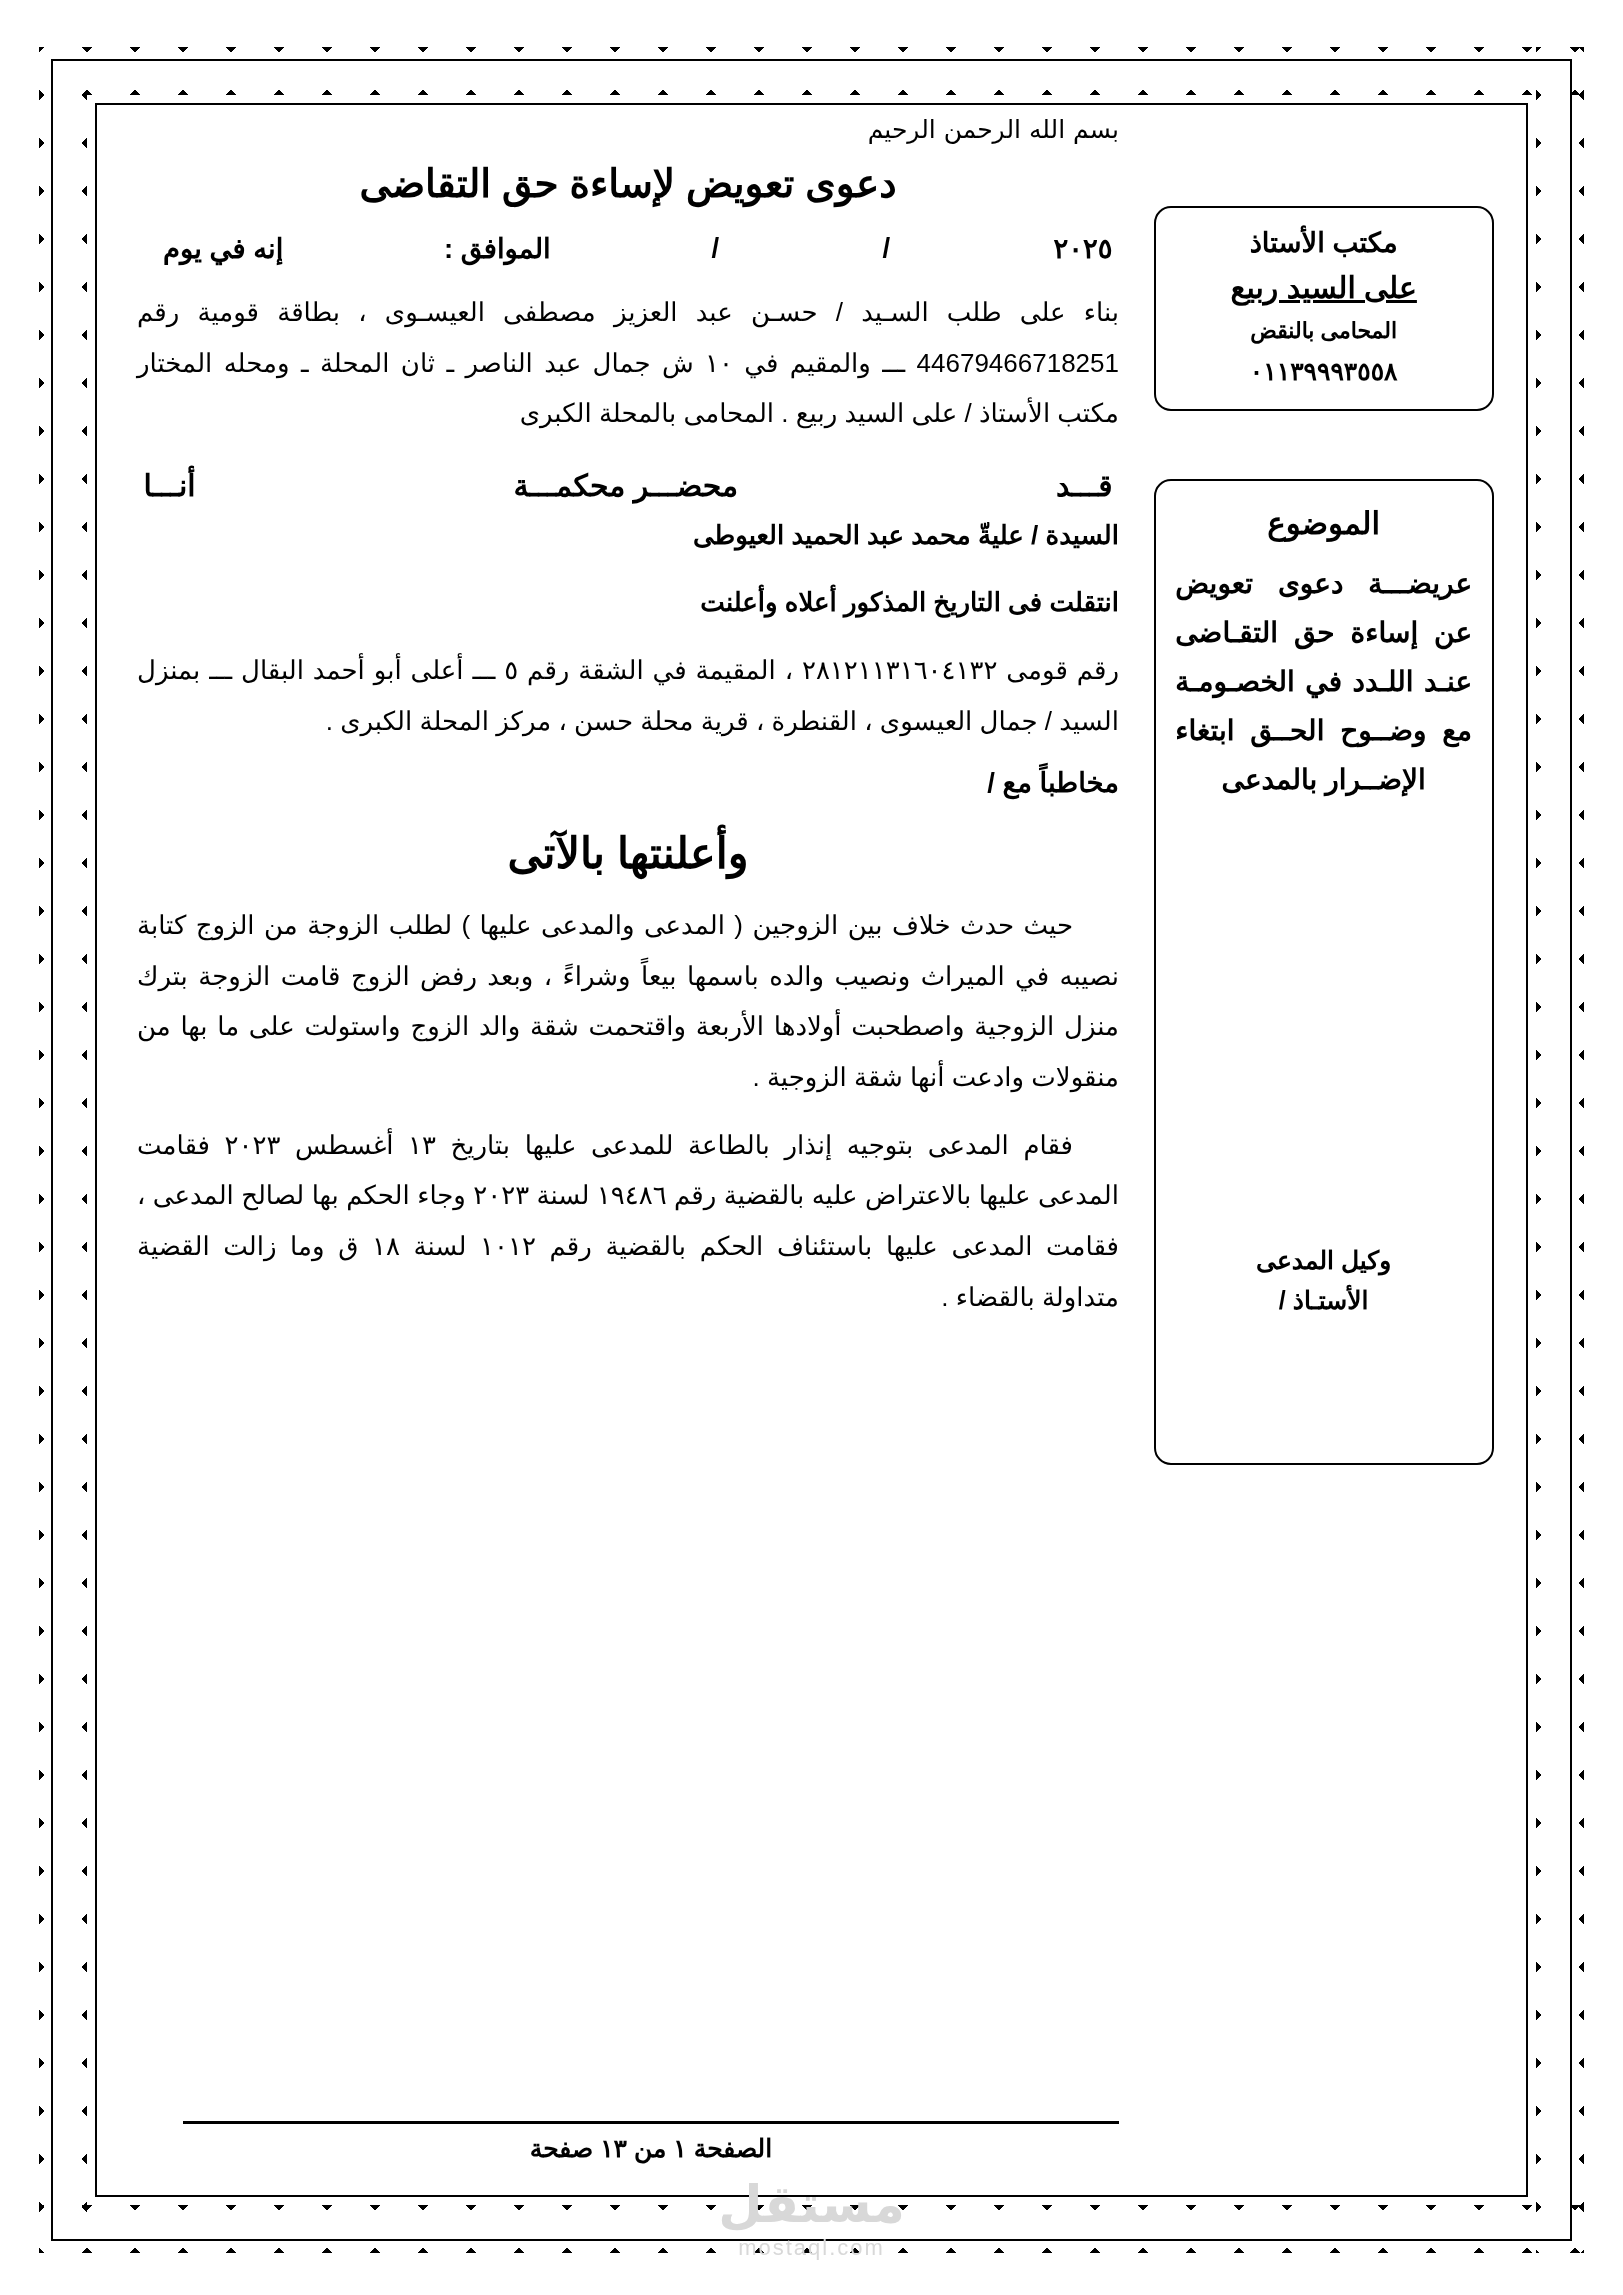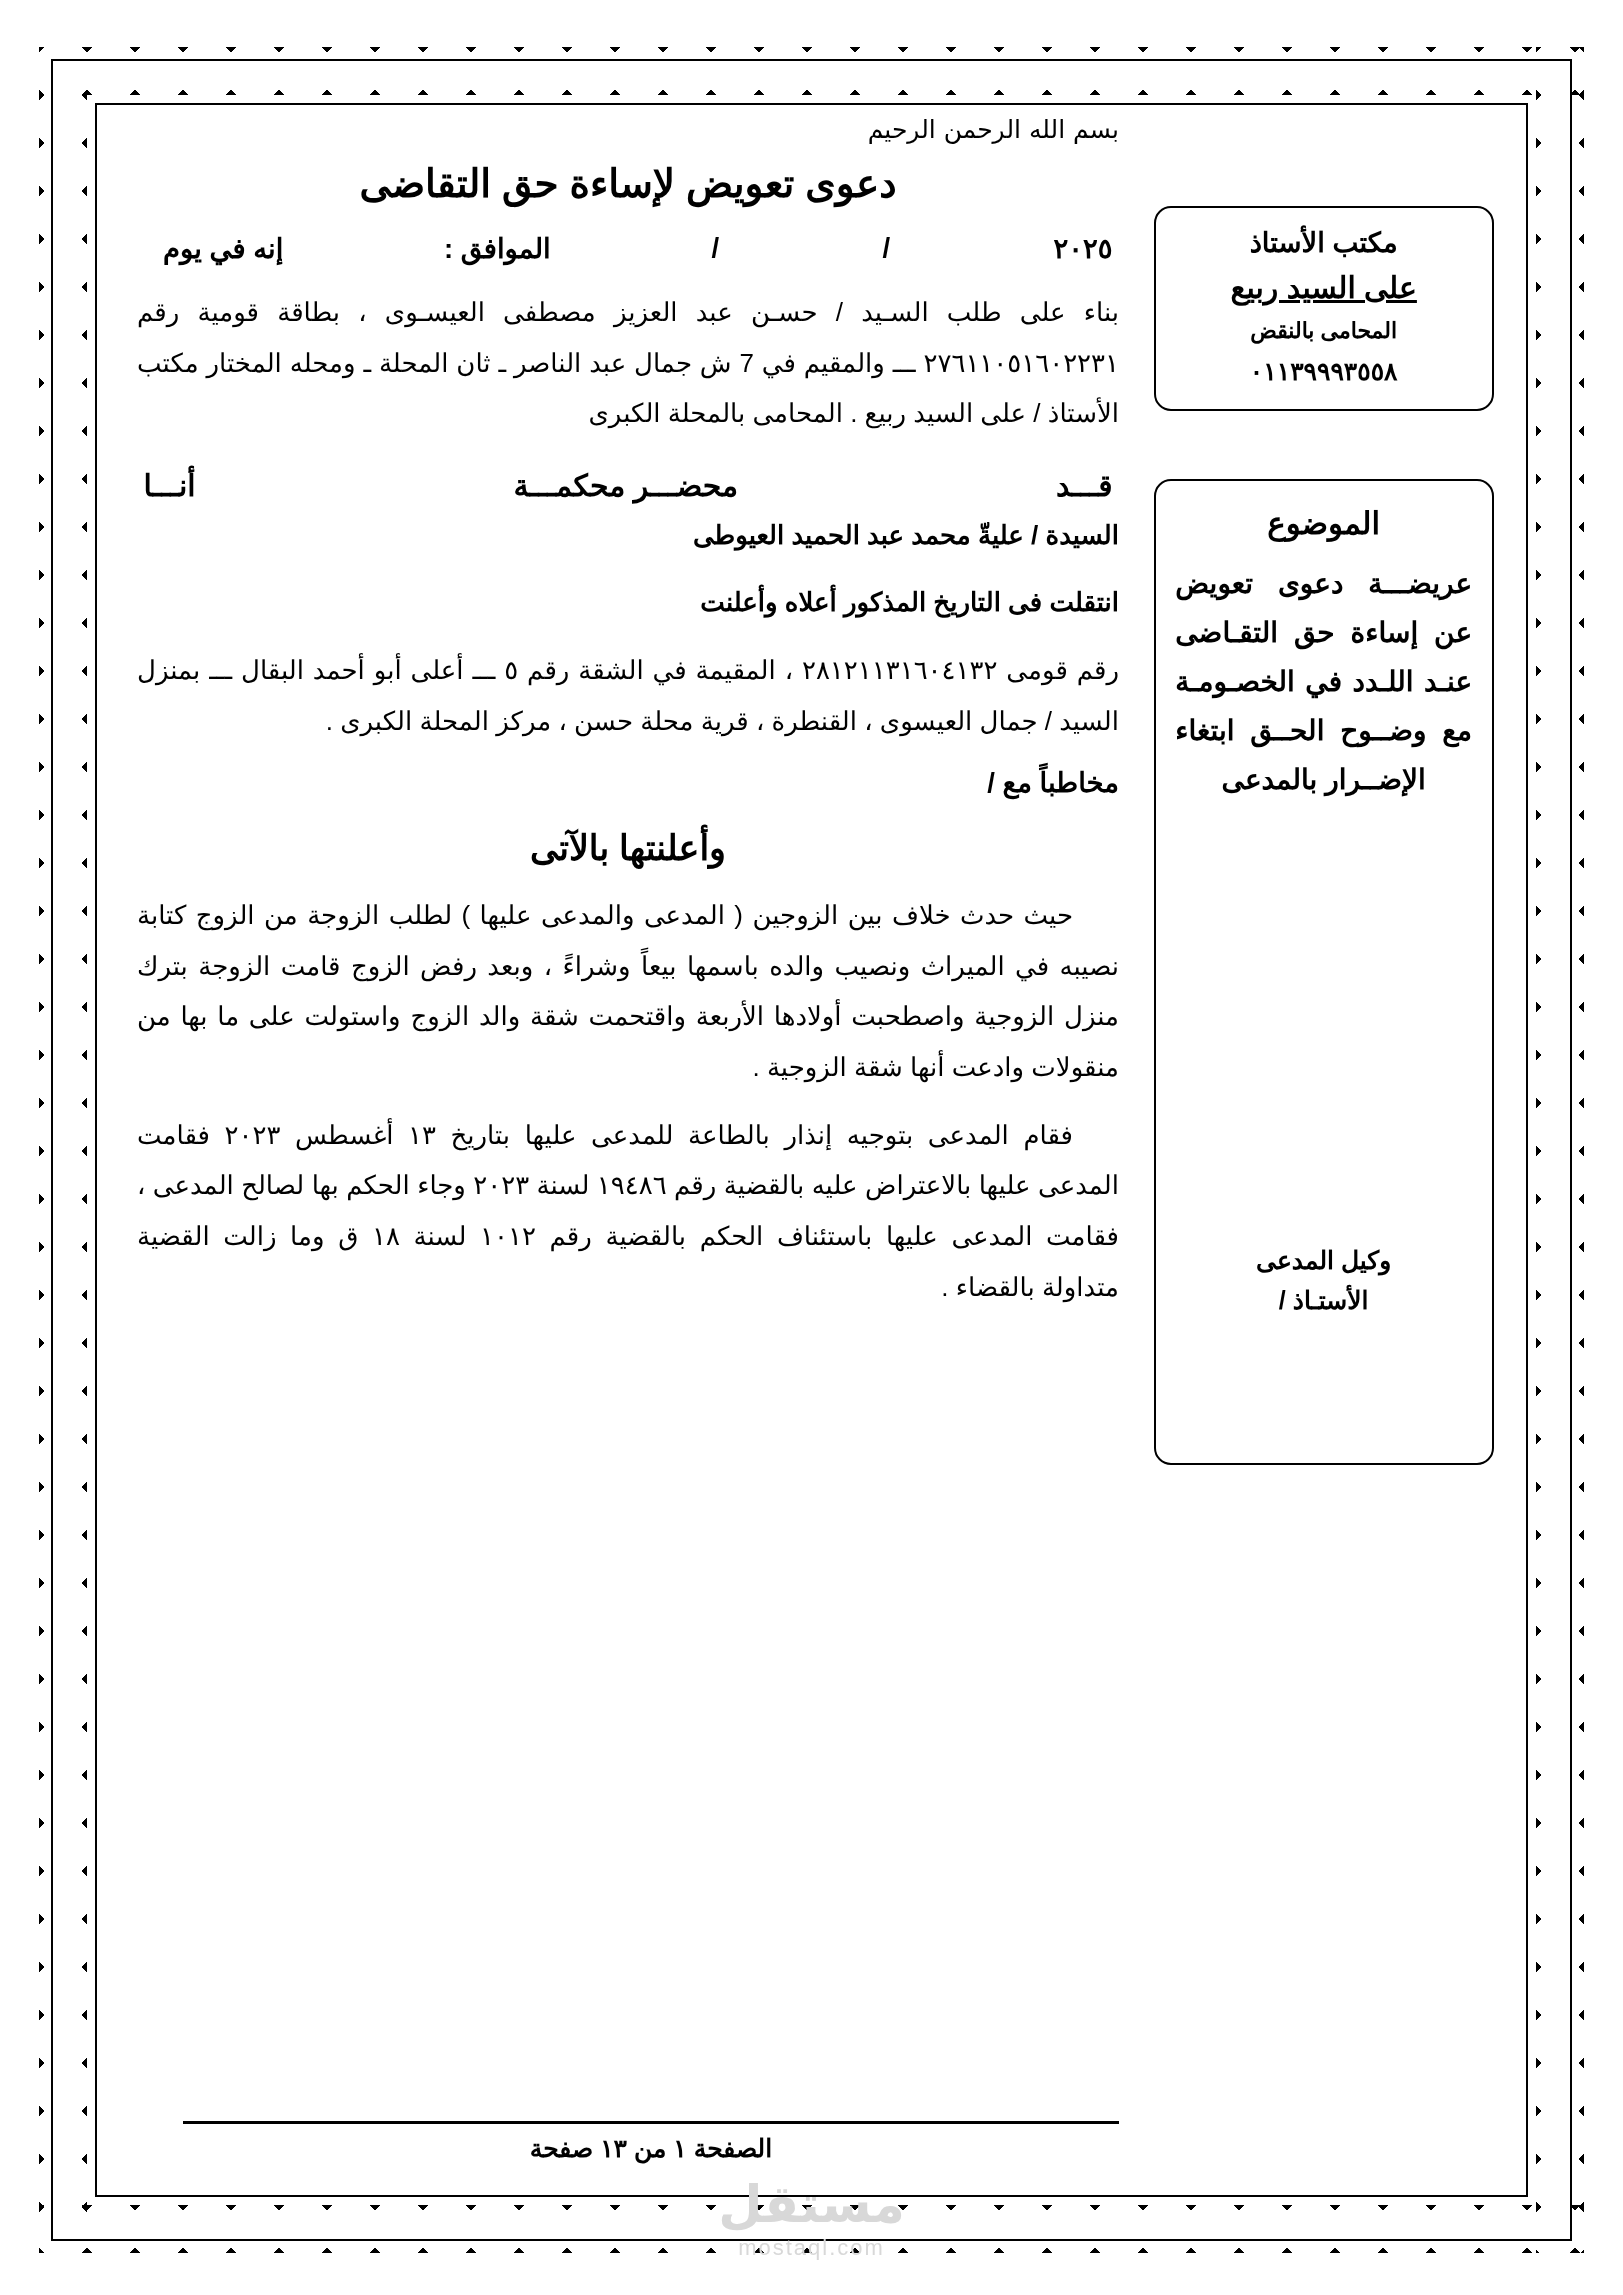--- a/index.html
+++ b/index.html
@@ -184,21 +184,21 @@
   .spread-line {
     display: flex;
     flex-direction: row-reverse;
     justify-content: space-between;
     font-size: 30px;
     font-weight: bold;
     margin: 29px 6.5px 6.5px 6.5px;
   }
   .announce-head {
     text-align: center;
-    font-size: 35px;
+    font-size: 43px;
     font-weight: bold;
     margin: 29px 0 22px;
   }
   .addressed {
     font-size: 27.5px;
     font-weight: bold;
     margin: 19.6px 0 6.5px;
   }
   .indent { text-indent: 46px; }
 
@@ -290,21 +290,21 @@
       <div class="doc-title">دعوى تعويض لإساءة حق التقاضى</div>
 
       <div class="date-line">
         <span>إنه في يوم</span>
         <span>الموافق :</span>
         <span class="slot">/</span>
         <span class="slot">/</span>
         <span>٢٠٢٥</span>
       </div>
 
-      <p class="body-text">بناء على طلب السـيد / حسـن عبد العزيز مصطفى العيسـوى ، بطاقة قومية رقم ٢٧٦١١٠٥١٦٠٢٢٣١ ـــ والمقيم في 7 ش جمال عبد الناصر ـ ثان المحلة ـ ومحله المختار مكتب الأستاذ / على السيد ربيع . المحامى بالمحلة الكبرى</p>
+      <p class="body-text">بناء على طلب السـيد / حسـن عبد العزيز مصطفى العيسـوى ، بطاقة قومية رقم 44679466718251 ـــ والمقيم في ١٠ ش جمال عبد الناصر ـ ثان المحلة ـ ومحله المختار مكتب الأستاذ / على السيد ربيع . المحامى بالمحلة الكبرى</p>
 
       <div class="spread-line">
         <span>أنـــا</span>
         <span>محضـــر محكمـــة</span>
         <span>قـــد</span>
       </div>
 
       <p class="body-text bold">السيدة / عليةّ محمد عبد الحميد العيوطى</p>
 
       <p class="body-text bold">انتقلت فى التاريخ المذكور أعلاه وأعلنت</p>

